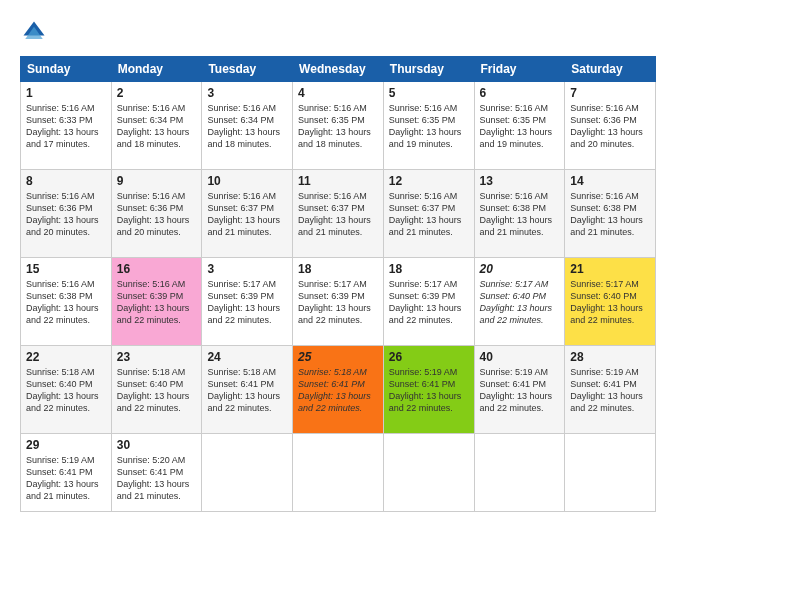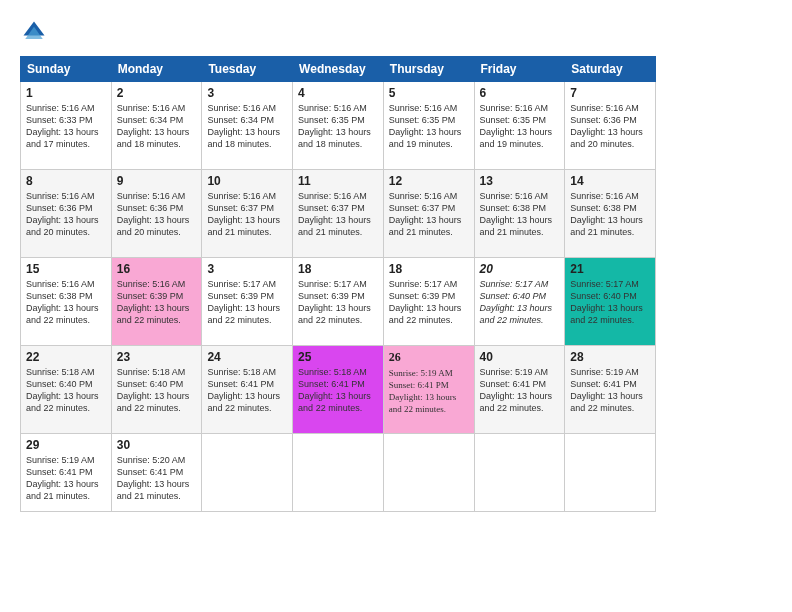--- a/index.html
+++ b/index.html
@@ -278,21 +278,21 @@
 Daylight: 13 hours
 and 22 minutes.</div>
           </td>
           <td style="background: rgb(255, 255, 255); font-style: italic;">
             <span class="day-num">20</span>
             <div class="cell-text" style="white-space: pre-line;">Sunrise: 5:17 AM
 Sunset: 6:40 PM
 Daylight: 13 hours
 and 22 minutes.</div>
           </td>
-          <td style="background: #14b8a6;">
+          <td style="background: #fde047;">
             <span class="day-num">21</span>
             <div class="cell-text" style="white-space: pre-line;">Sunrise: 5:17 AM
 Sunset: 6:40 PM
 Daylight: 13 hours
 and 22 minutes.</div>
           </td>
         </tr>
         <tr>
           <td style="background: rgb(245, 245, 245);">
             <span class="day-num">22</span>
@@ -308,28 +308,28 @@
 Daylight: 13 hours
 and 22 minutes.</div>
           </td>
           <td style="background: rgb(245, 245, 245);">
             <span class="day-num">24</span>
             <div class="cell-text" style="white-space: pre-line;">Sunrise: 5:18 AM
 Sunset: 6:41 PM
 Daylight: 13 hours
 and 22 minutes.</div>
           </td>
-          <td style="background: #d946ef;">
+          <td style="background: #f97316; font-style: italic;">
             <span class="day-num">25</span>
             <div class="cell-text" style="white-space: pre-line;">Sunrise: 5:18 AM
 Sunset: 6:41 PM
 Daylight: 13 hours
 and 22 minutes.</div>
           </td>
-          <td style="background: #f9a8d4; font-family: Liberation Serif, serif;">
+          <td style="background: #84cc16;">
             <span class="day-num">26</span>
             <div class="cell-text" style="white-space: pre-line;">Sunrise: 5:19 AM
 Sunset: 6:41 PM
 Daylight: 13 hours
 and 22 minutes.</div>
           </td>
           <td style="background: rgb(245, 245, 245);">
             <span class="day-num">40</span>
             <div class="cell-text" style="white-space: pre-line;">Sunrise: 5:19 AM
 Sunset: 6:41 PM

